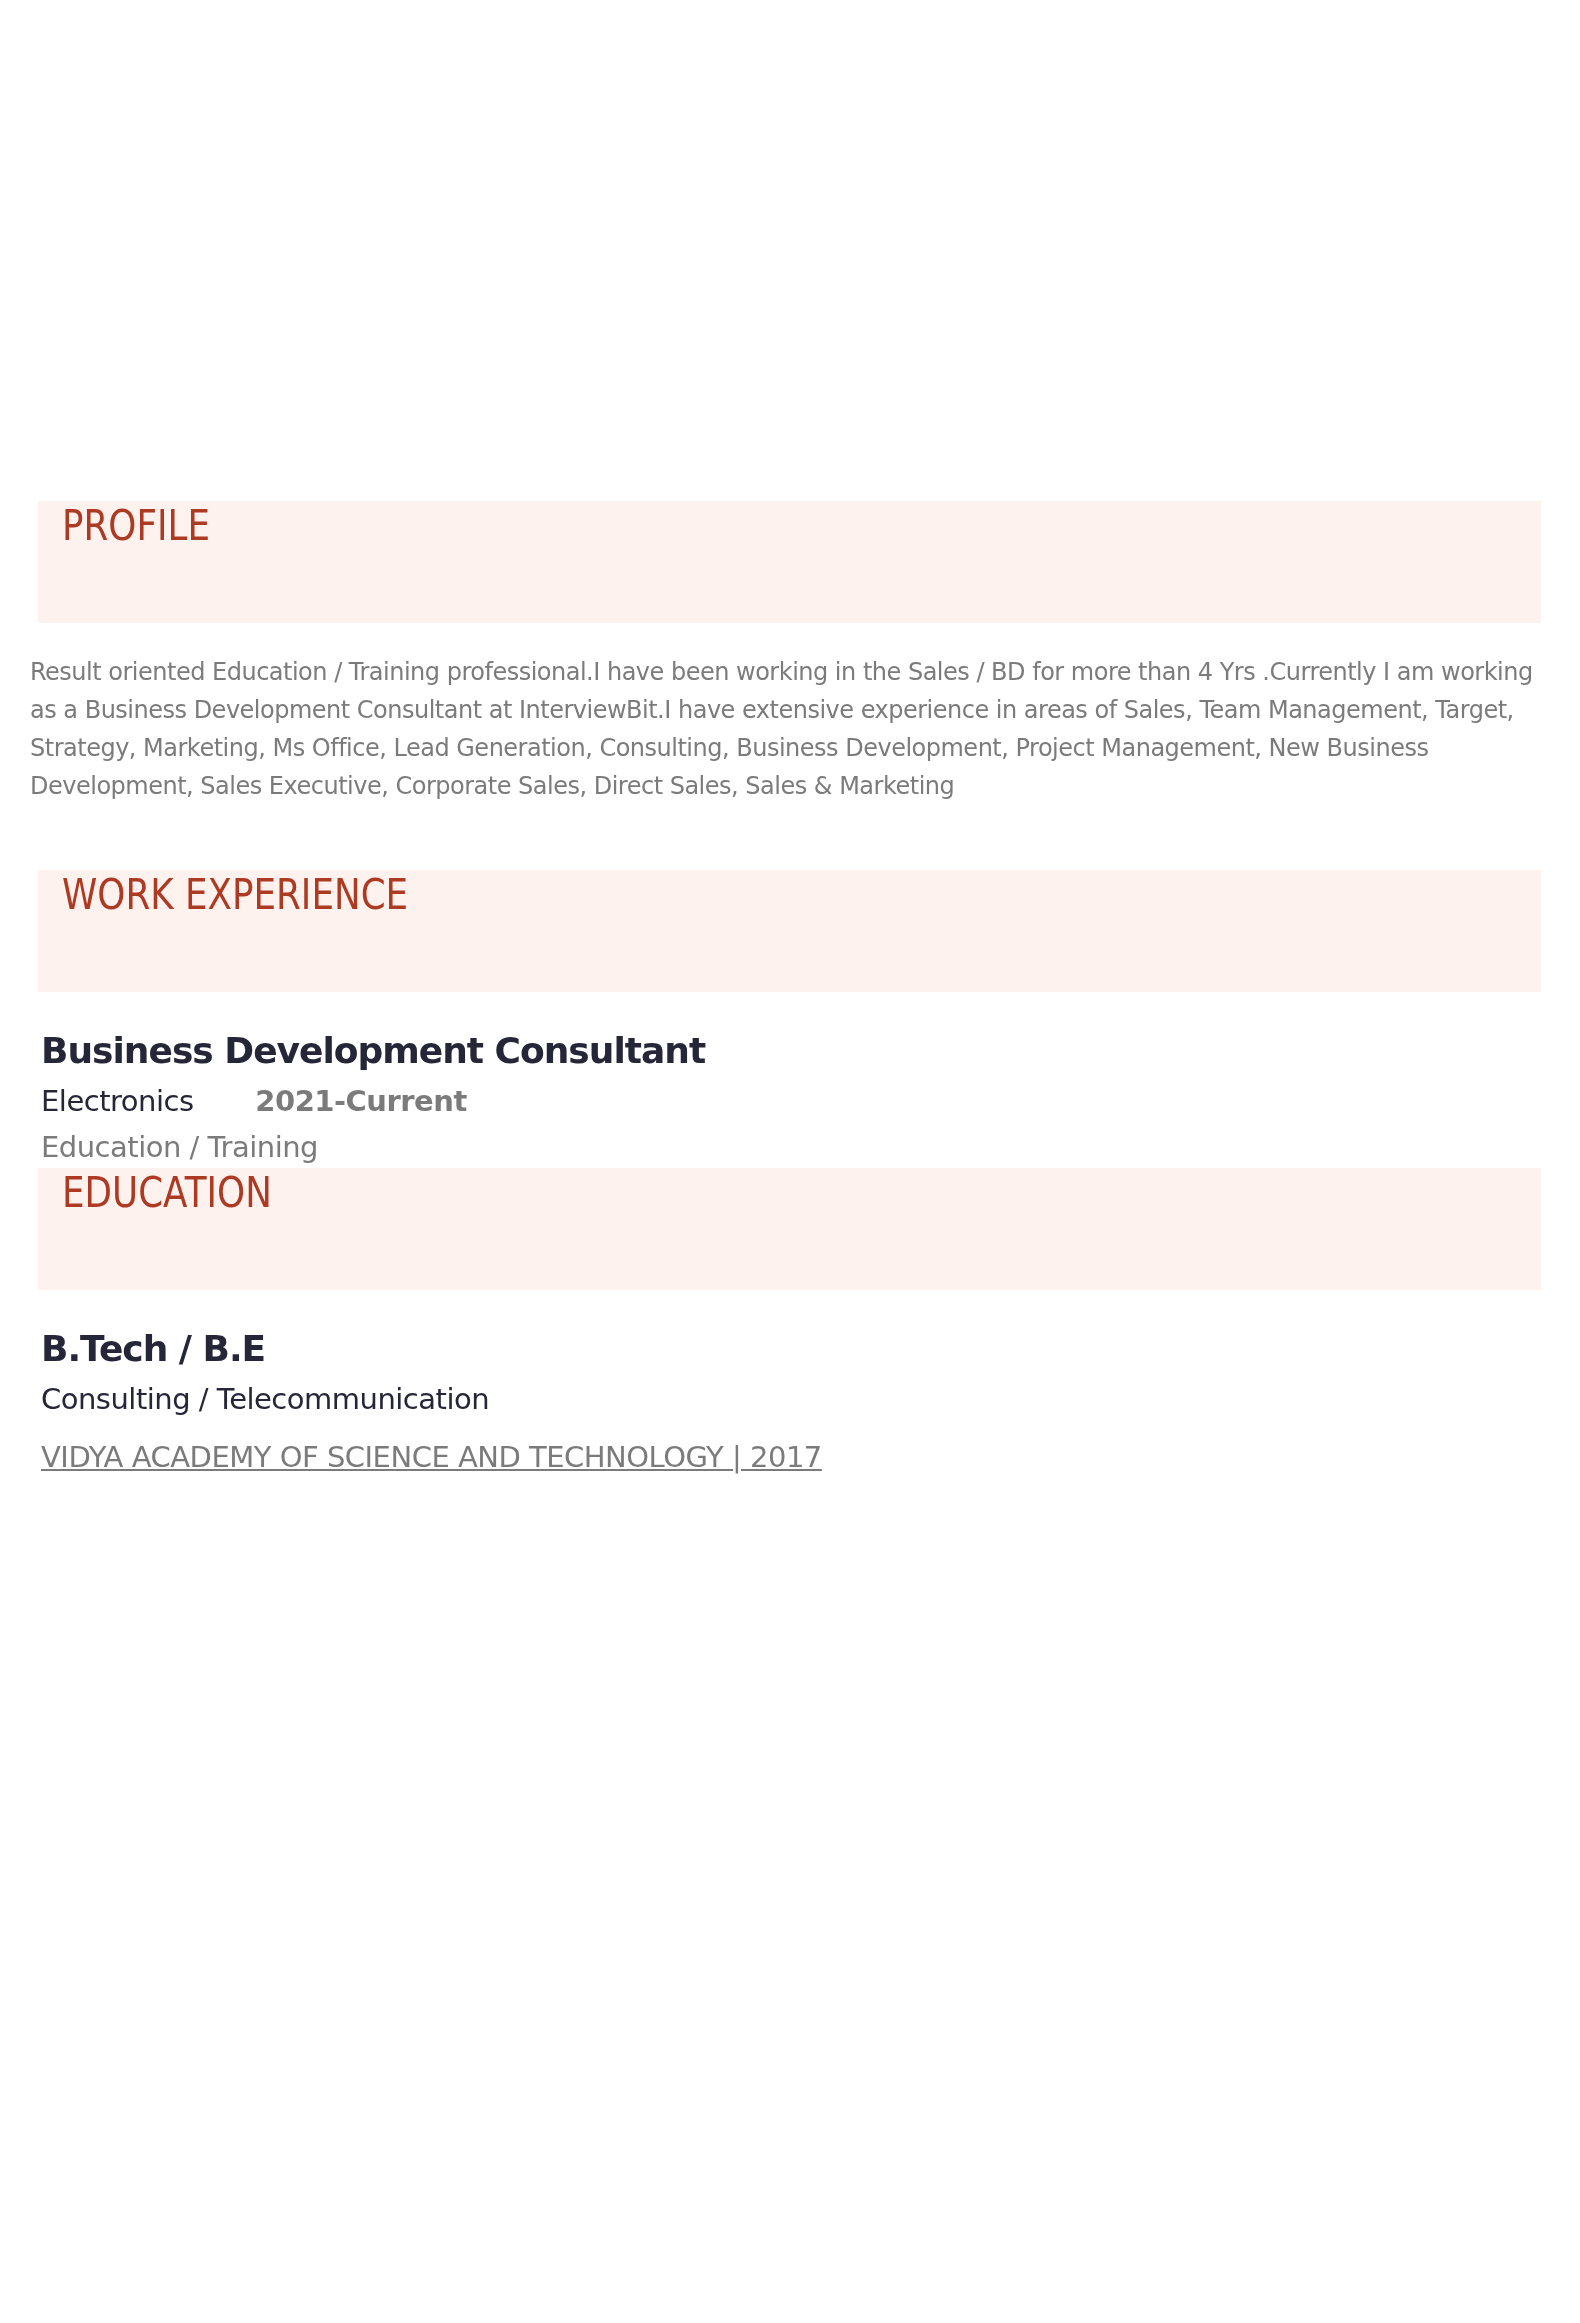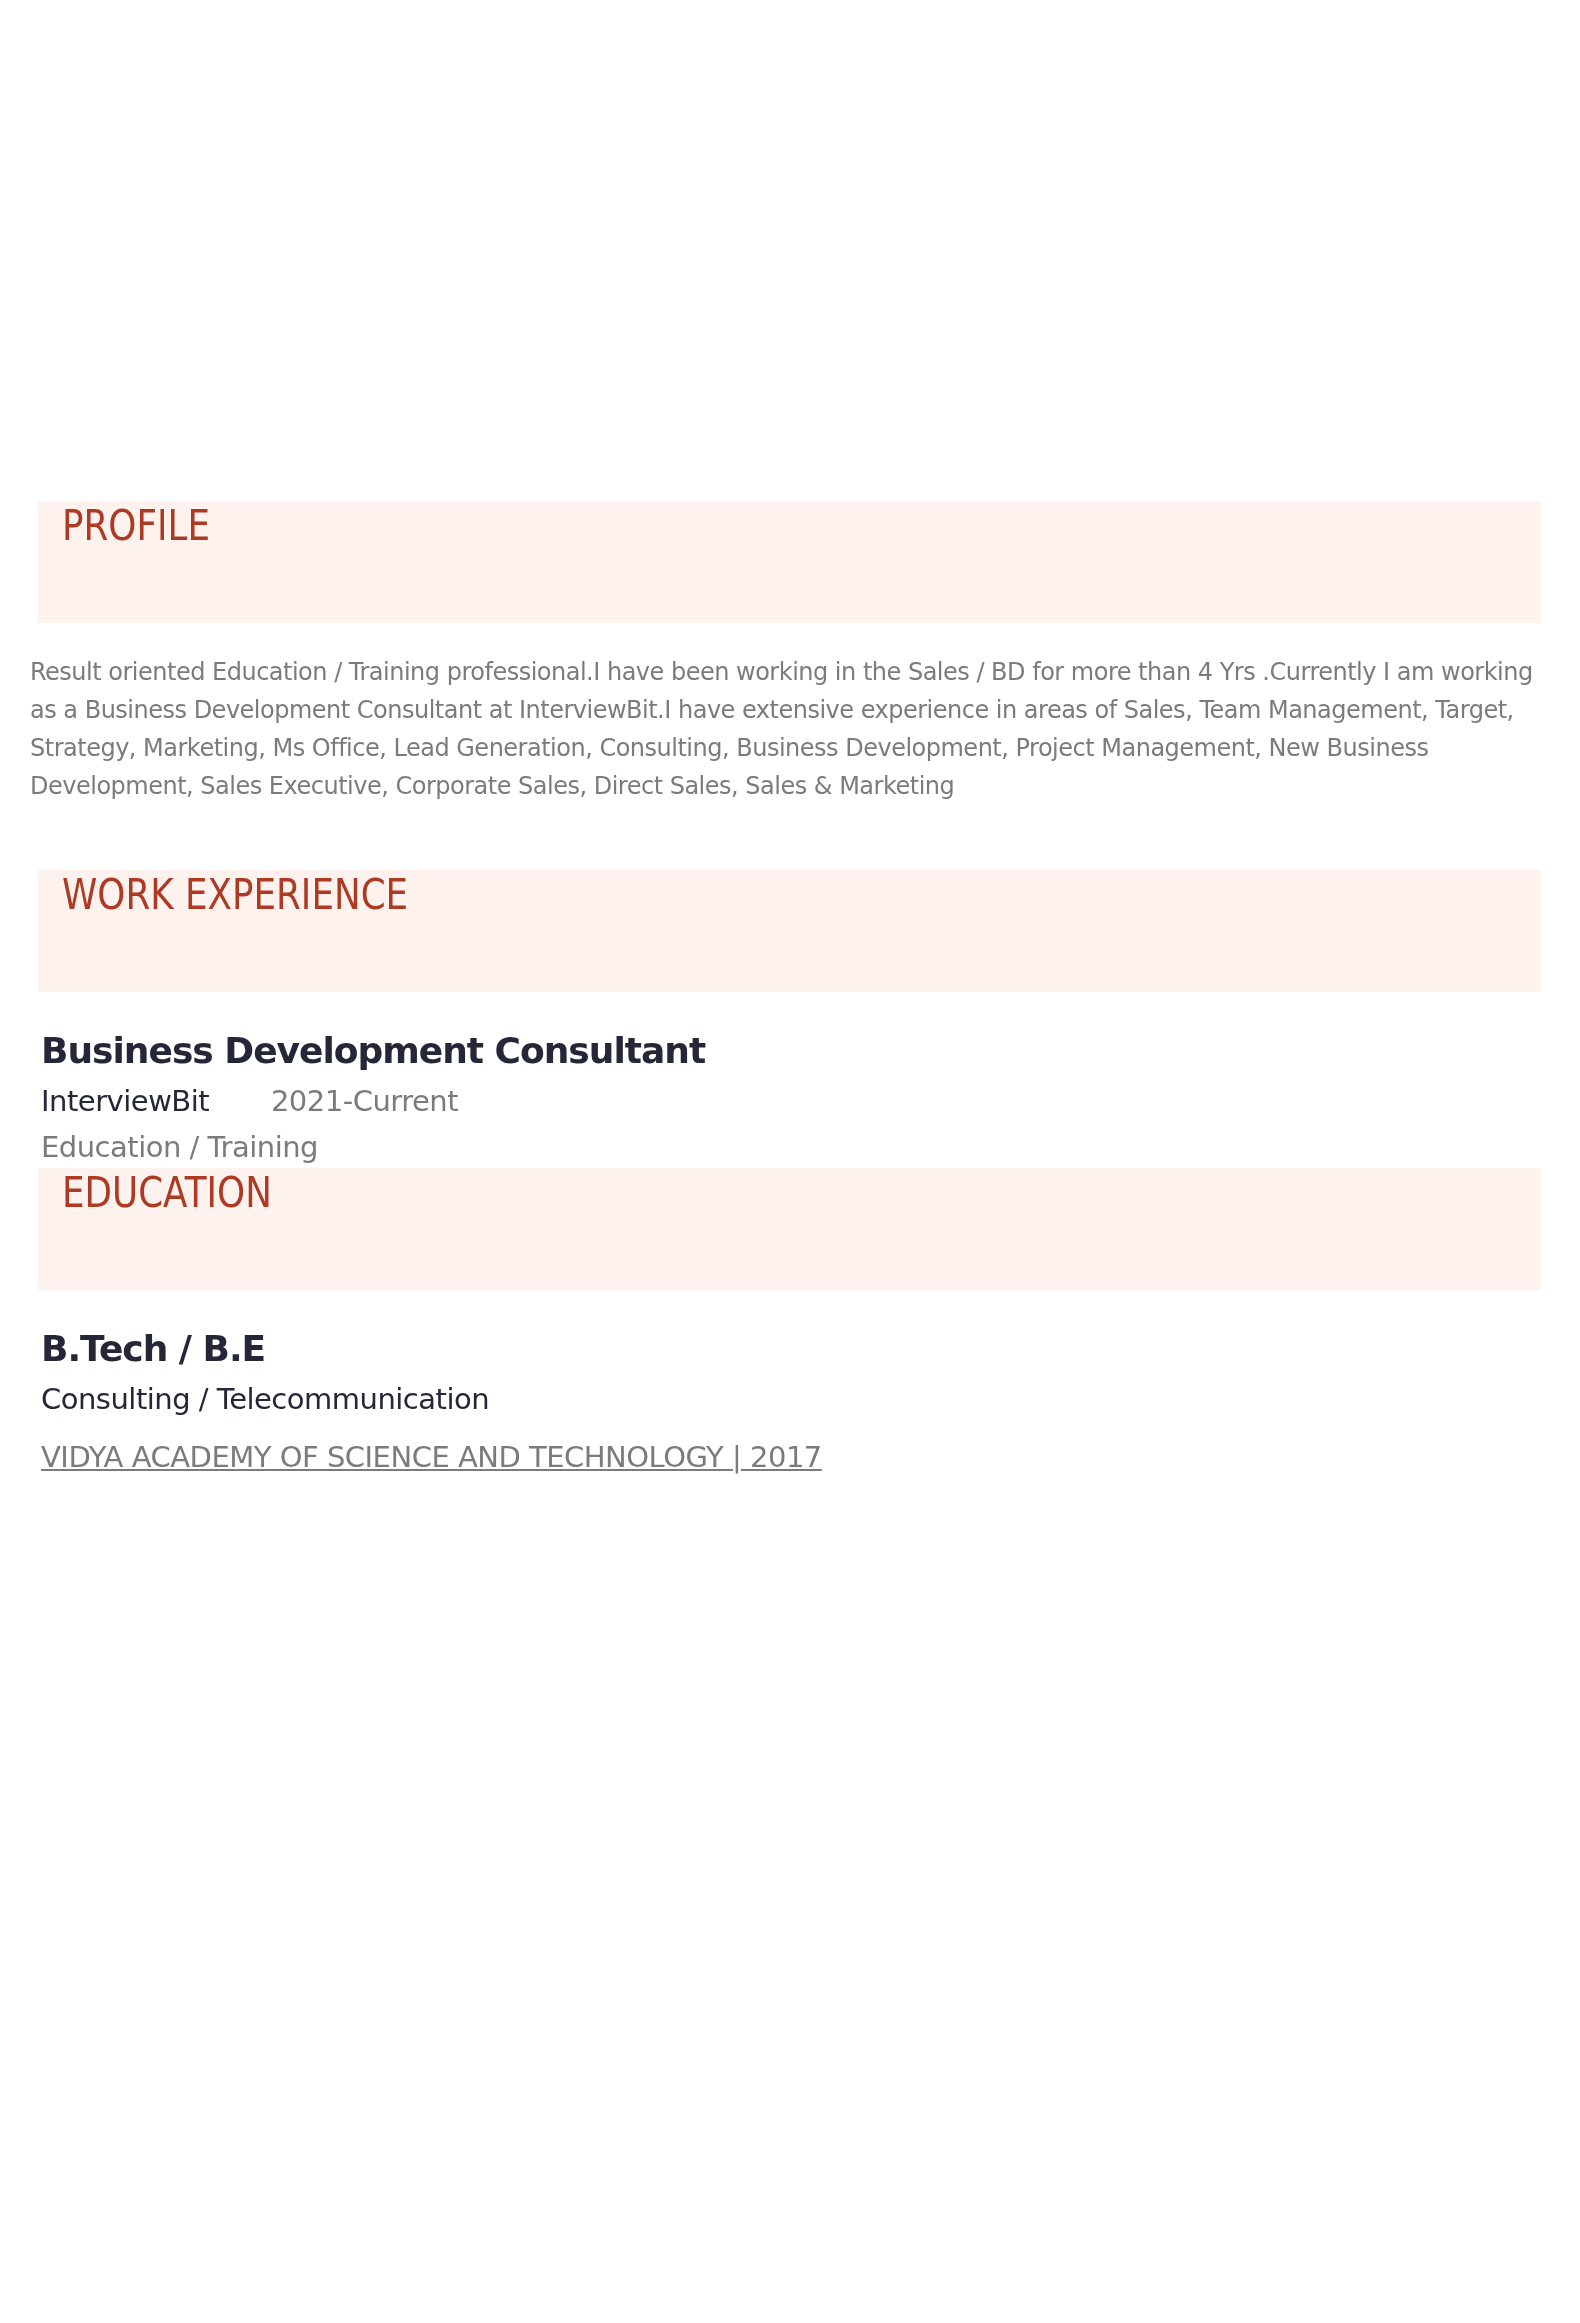--- a/index.html
+++ b/index.html
@@ -55,21 +55,21 @@
     letter-spacing: -1px;
     color: var(--dark, #262639);
   }
   .entry-line {
     font-size: 29px;
     line-height: 42px;
     letter-spacing: -0.5px;
   }
   .company-row { margin-top: 7.6px; }
   .company { color: var(--dark, #262639); }
-  .dates { color: var(--muted, #7b7b7b); margin-left: 53px; }
+  .dates { color: var(--muted, #7b7b7b); margin-left: 53px; font-weight: bold; }
   .industry { margin-top: 4.8px; color: var(--muted, #7b7b7b); }
   .degree-field { margin-top: 7.6px; color: var(--dark, #262639); }
   .institution { margin-top: 16px; color: var(--muted, #7b7b7b); text-decoration: underline; }
 </style>
 </head>
 <body>
 
 <div class="page">
   <div class="content">
 
@@ -80,21 +80,21 @@
       <p class="summary">Result oriented Education / Training professional.I have been working in the Sales / BD for more than 4 Yrs .Currently I am working as a Business Development Consultant at InterviewBit.I have extensive experience in areas of Sales, Team Management, Target, Strategy, Marketing, Ms Office, Lead Generation, Consulting, Business Development, Project Management, New Business Development, Sales Executive, Corporate Sales, Direct Sales, Sales &amp; Marketing</p>
     </section>
 
     <section>
       <div class="band band-work">
         <h2 class="heading">WORK EXPERIENCE</h2>
       </div>
       <div class="entry">
         <div class="entry-title">Business Development Consultant</div>
         <div class="entry-line company-row">
-          <span class="company">InterviewBit</span>
+          <span class="company">Electronics</span>
           <span class="dates">2021-Current</span>
         </div>
         <div class="entry-line industry">Education / Training</div>
       </div>
     </section>
 
     <section>
       <div class="band band-education">
         <h2 class="heading">EDUCATION</h2>
       </div>

